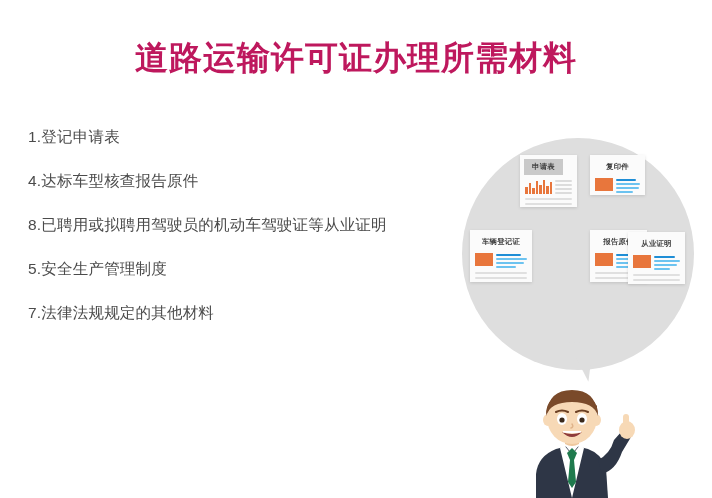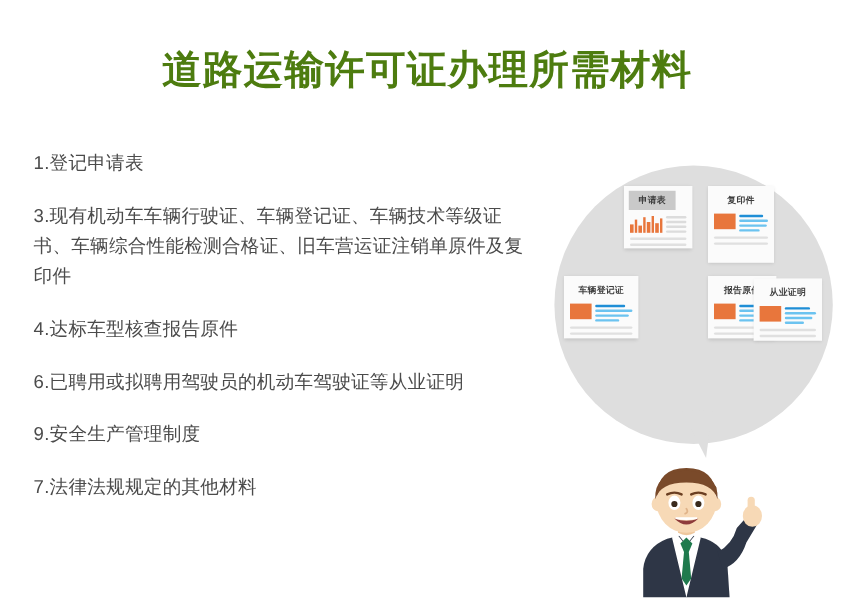--- a/index.html
+++ b/index.html
@@ -18,21 +18,21 @@
   
   #page-title {
     position: absolute;
     left: 0;
     top: 36px;
     width: 712px;
     text-align: center;
     font-size: 33px;
     font-weight: 700;
     letter-spacing: 1px;
-    color: #4d7c0f;
+    color: #be185d;
     white-space: nowrap;
   }
 
   
   #materials-list {
     position: absolute;
     left: 28px;
     top: 124px;
     width: 410px;
   }
@@ -155,24 +155,23 @@
     height: 110px;
   }
 </style>
 </head>
 <body>
 
 <div id="page-title">道路运输许可证办理所需材料</div>
 
 <div id="materials-list">
   <div class="material-item">1.登记申请表</div>
-  <div class="material-item">3.现有机动车车辆行驶证、车辆登记证、车辆技术等级证书、车辆综合性能检测合格证、旧车营运证注销单原件及复印件</div>
   <div class="material-item">4.达标车型核查报告原件</div>
-  <div class="material-item">6.已聘用或拟聘用驾驶员的机动车驾驶证等从业证明</div>
-  <div class="material-item">9.安全生产管理制度</div>
+  <div class="material-item">8.已聘用或拟聘用驾驶员的机动车驾驶证等从业证明</div>
+  <div class="material-item">5.安全生产管理制度</div>
   <div class="material-item">7.法律法规规定的其他材料</div>
 </div>
 
 <div id="illustration">
 
   <div id="speech-bubble"></div>
   <div id="bubble-tail"></div>
 
   <div class="doc-card hdr-bar" style="left:80px; top:25px; width:57px; height:52px;">
     <div class="card-title">申请表</div>
@@ -193,21 +192,21 @@
         <div class="ln grey"></div>
         <div class="ln grey"></div>
       </div>
     </div>
     <div class="footer-lines">
       <div class="ln"></div>
         <div class="ln"></div>
     </div>
   </div>
 
-  <div class="doc-card plain" style="left:150px; top:25px; width:55px; height:64px;">
+  <div class="doc-card plain" style="left:150px; top:25px; width:55px; height:40px;">
     <div class="card-title">复印件</div>
     <div class="card-body">
       <div class="img-block" style="width:18px;height:13px;"></div>
       <div class="lines-col">
         <div class="ln blue-d" style="width:85%"></div>
         <div class="ln blue-l" style="width:100%"></div>
         <div class="ln blue-l" style="width:95%"></div>
         <div class="ln blue-l" style="width:70%"></div>
       </div>
     </div>

